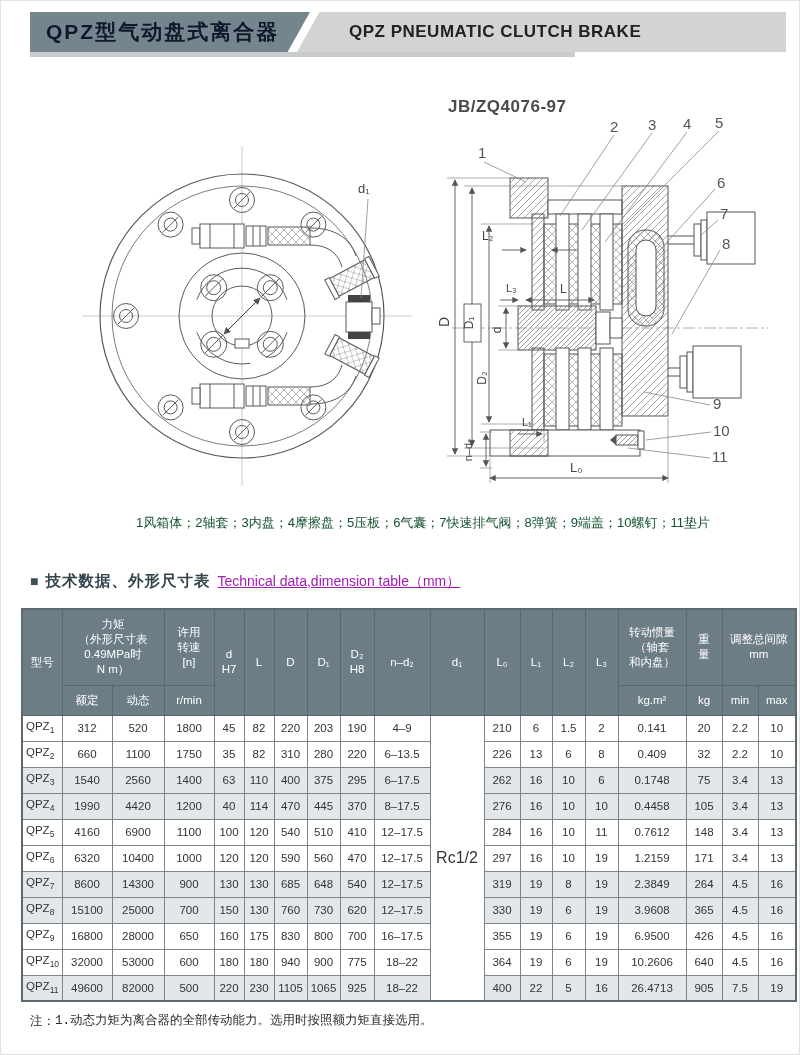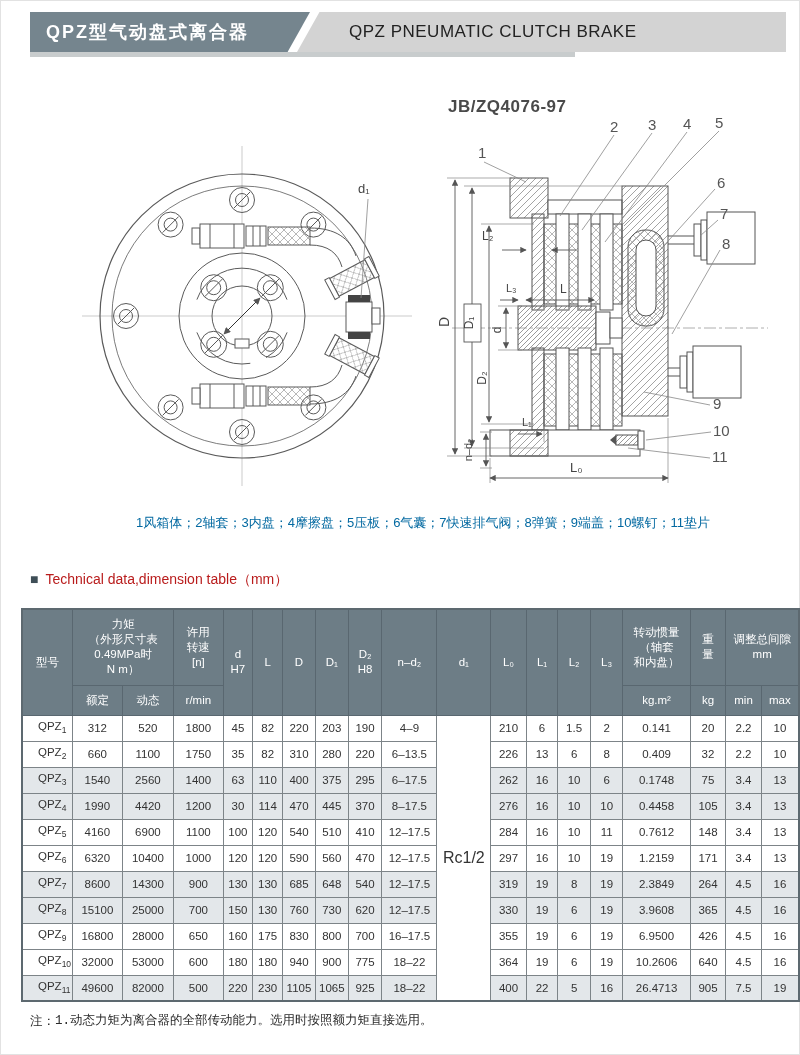--- a/index.html
+++ b/index.html
@@ -2,47 +2,47 @@
 <html><head>
 <meta charset="utf-8">
 <style>
   * { margin:0; padding:0; box-sizing:border-box; }
   body { background:#fff; font-family:"Liberation Sans","DejaVu Sans",sans-serif; }
   .page { position:relative; width:800px; height:1055px; background:#fff; overflow:hidden;
           box-shadow: inset 0 0 0 1px #e2e2e2; }
   
   .cn-box { position:absolute; left:30px; top:12px; width:280px; height:40px; background:#75858e;
             clip-path:polygon(0 0,100% 0,92% 100%,0 100%);
-            color:#ffffff; font-weight:bold; font-size:18px; letter-spacing:2px;
+            color:#0f172a; font-weight:bold; font-size:21px; letter-spacing:2px;
             line-height:40px; padding-left:16px; }
   .en-band { position:absolute; left:297px; top:12px; width:489px; height:40px; background:#d3d3d3;
              clip-path:polygon(4.6% 0,100% 0,100% 100%,0 100%);
-             color:#222; font-weight:normal; font-size:17px; letter-spacing:.5px;
+             color:#222; font-weight:bold; font-size:17px; letter-spacing:.5px;
              line-height:40px; padding-left:52px; }
   .under-strip { position:absolute; left:30px; top:52px; width:545px; height:5px; background:#c8cccd; }
   
   .drawing { position:absolute; left:20px; top:78px; width:760px; height:446px; }
   svg text { font-family:"Liberation Sans","DejaVu Sans",sans-serif; }
   .caption { position:absolute; top:514px; left:0; width:100%; padding-left:46px;
-             text-align:center; font-size:13px; color:#0369a1; }
+             text-align:center; font-size:13px; color:#14532d; }
   
   .section-title { position:absolute; top:571px; left:30px; display:flex; align-items:baseline; gap:7px; }
   .section-title .bullet { color:#3e4e57; font-size:14px; }
   .section-title .cn { color:#34434c; font-weight:bold; font-size:15.5px; letter-spacing:1px; }
-  .section-title .en { color:#b91c1c; font-size:14px; }
+  .section-title .en { color:#a21caf; font-size:14px;text-decoration:underline; }
   
   .tablewrap { position:absolute; top:608px; left:21px; }
   table { border-collapse:collapse; table-layout:fixed; border:2px solid #5d6970; }
   th { background:#6d7d86; color:#fff; border:1px solid #596770; font-weight:normal;
        font-size:11.5px; line-height:1.3; white-space:pre-line; padding:2px 0; vertical-align:middle; }
   td { border:1px solid #7d8488; background:#fff; color:#333; font-size:11.5px;
        text-align:center; height:26px; padding:0 1px; vertical-align:middle; }
   tr.shaded td { background:#e3e7ea; }
   td.d1cell { background:#fff; font-size:16px; }
-  td.model { text-align:left; padding-left:15px; }
+  td.model { text-align:left; padding-left:3px; }
   sub { font-size:8.5px; }
   
   .notes { position:absolute; top:1012px; left:30px; font-size:12.5px; color:#2a2a2a;
            line-height:1.55; display:flex; }
   .notes .lines div { white-space:nowrap;font-family:Liberation Mono, monospace; }
 </style>
 </head>
 <body>
 
 <div class="page">
@@ -264,20 +264,21 @@
       <line x1="470" y1="400" x2="648" y2="400" marker-start="url(#ah)" marker-end="url(#ah)"></line>
       <text x="550" y="394" stroke="none" font-size="13">L₀</text>
     </g>
   </svg>
   </div>
 
   <div class="caption">1风箱体；2轴套；3内盘；4摩擦盘；5压板；6气囊；7快速排气阀；8弹簧；9端盖；10螺钉；11垫片</div>
 
   <div class="section-title">
     <span class="bullet">■</span>
+    <span class="cn">技术数据、外形尺寸表</span>
     <span class="en">Technical data,dimension table（mm）</span>
   </div>
 
   <div class="tablewrap">
     <table>
       <colgroup>
         <col style="width:40px">
           <col style="width:50px">
           <col style="width:52px">
           <col style="width:50px">
@@ -398,21 +399,21 @@
             <td>0.1748</td>
             <td>75</td>
             <td>3.4</td>
             <td>13</td>
           </tr>
           <tr class="shaded">
             <td class="model">QPZ<sub>4</sub></td>
             <td>1990</td>
             <td>4420</td>
             <td>1200</td>
-            <td>30</td>
+            <td>40</td>
             <td>114</td>
             <td>470</td>
             <td>445</td>
             <td>370</td>
             <td>8–17.5</td>
             <td>276</td>
             <td>16</td>
             <td>10</td>
             <td>10</td>
             <td>0.4458</td>

